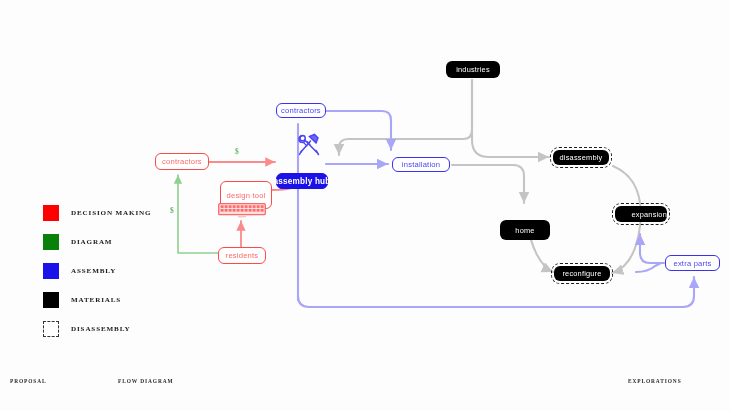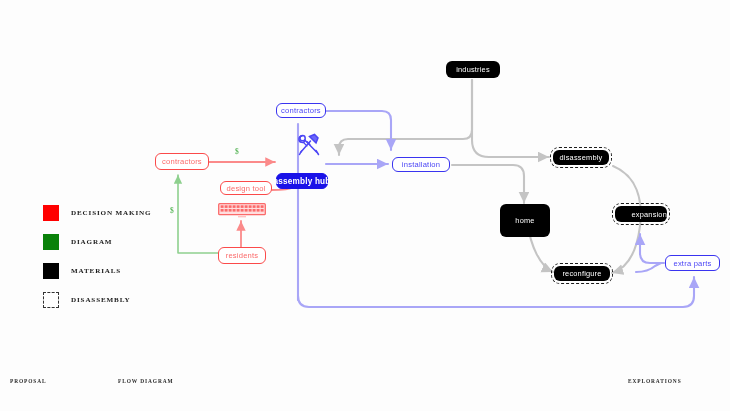--- a/index.html
+++ b/index.html
@@ -130,21 +130,21 @@
       <g>
         <path d="M636,272 Q648,272 655,266 L661,263" stroke="#a9a6f7" stroke-width="2.1"></path>
       </g>
     </g>
   </svg>
 
   <div class="node n-red" id="n-municipality" style="left:155px;top:153px;width:54px;height:17px;">
     <span>contractors</span>
   </div>
 
-  <div class="node n-red" id="n-design-tool" style="left:220px;top:181px;width:52px;height:14px;">
+  <div class="node n-red" id="n-design-tool" style="left:220px;top:181px;width:52px;height:28px;">
     <span>design tool</span>
   </div>
 
   <div class="node n-red" id="n-residents" style="left:218px;top:247px;width:48px;height:17px;">
     <span>residents</span>
   </div>
 
   <div class="node n-blue" id="n-contractors" style="left:276px;top:103px;width:50px;height:15px;">
     <span>contractors</span>
   </div>
@@ -158,21 +158,21 @@
   </div>
 
   <div class="node n-blue" id="n-extra-parts" style="left:665px;top:255px;width:55px;height:16px;">
     <span>extra parts</span>
   </div>
 
   <div class="node n-black" id="n-industries" style="left:446px;top:61px;width:54px;height:17px;">
     <span>industries</span>
   </div>
 
-  <div class="node n-black" id="n-home" style="left:500px;top:204px;width:50px;height:33px;">
+  <div class="node n-black" id="n-home" style="left:500px;top:220px;width:50px;height:20px;">
     <span>home</span>
   </div>
 
   <div class="node n-dash" id="n-disassembly" style="left:553px;top:150px;width:56px;height:15px;">
     <span>disassembly</span>
   </div>
 
   <div class="node n-dash" id="n-expansion" style="left:615px;top:206px;width:52px;height:16px;justify-content:flex-end;">
     <span>expansion</span>
   </div>
@@ -236,20 +236,24 @@
   <div id="legend">
     <div class="lrow">
       <div class="swatch sw-red"></div>
       <div class="ltext">DECISION MAKING</div>
     </div>
     <div class="lrow">
       <div class="swatch sw-green"></div>
       <div class="ltext">DIAGRAM</div>
     </div>
     <div class="lrow">
+      <div class="swatch sw-blue"></div>
+      <div class="ltext">ASSEMBLY</div>
+    </div>
+    <div class="lrow">
       <div class="swatch sw-black"></div>
       <div class="ltext">MATERIALS</div>
     </div>
     <div class="lrow">
       <div class="swatch sw-dash"></div>
       <div class="ltext">DISASSEMBLY</div>
     </div>
   </div>
 
   <div class="foot" id="foot-proposal">PROPOSAL</div>

